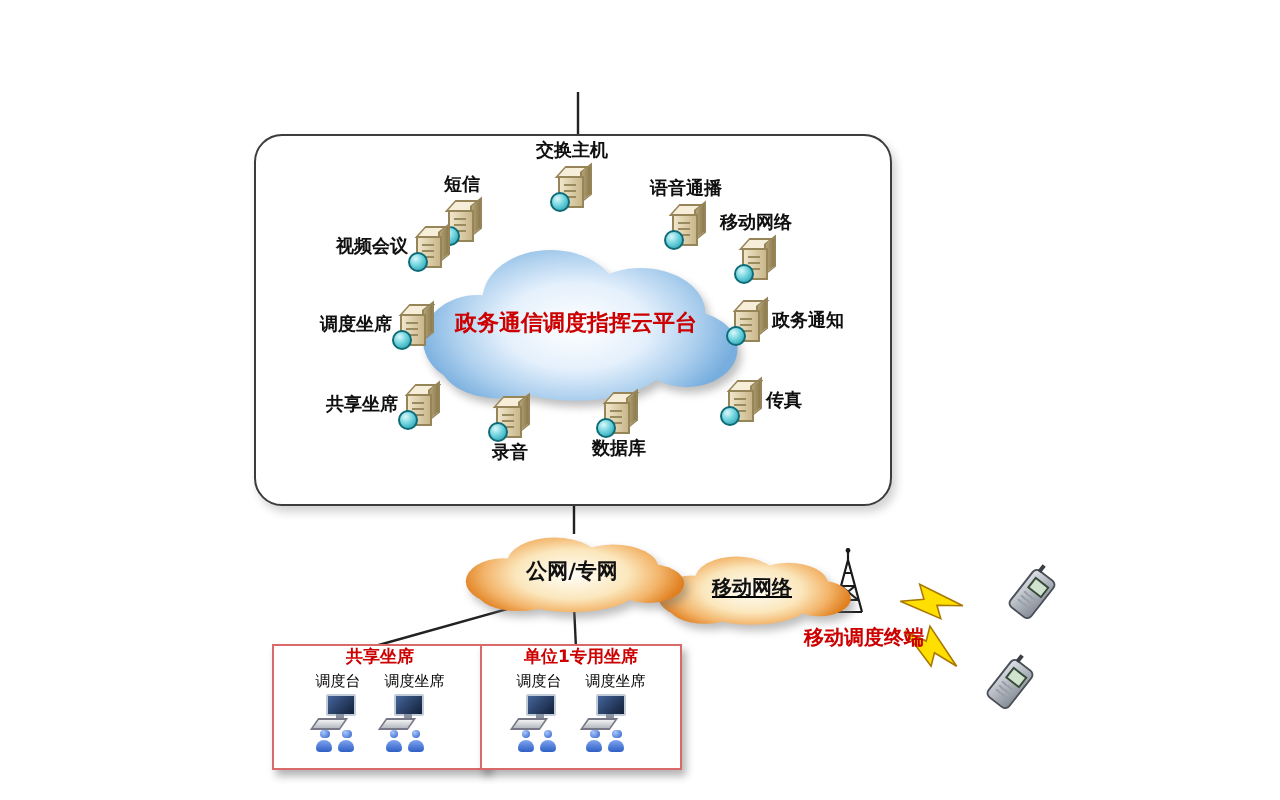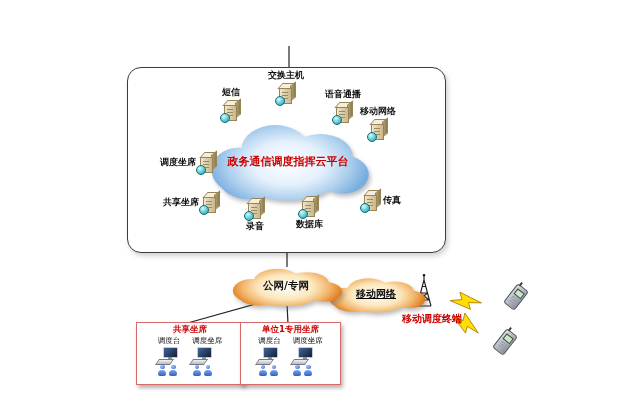--- a/index.html
+++ b/index.html
@@ -157,33 +157,55 @@
     <span class="nlabel">语音通播</span>
     <span class="srv">
         <i class="t"></i>
         <i class="s"></i>
         <i class="f">
           <em></em>
         </i>
         <i class="g"></i>
       </span>
   </div>
+  <div class="node" style="left:168px;top:113px">
+    <span class="nlabel">视频会议</span>
+    <span class="srv">
+        <i class="t"></i>
+        <i class="s"></i>
+        <i class="f">
+          <em></em>
+        </i>
+        <i class="g"></i>
+      </span>
+  </div>
   <div class="node col" style="left:360px;top:105px">
     <span class="nlabel">移动网络</span>
     <span class="srv">
         <i class="t"></i>
         <i class="s"></i>
         <i class="f">
           <em></em>
         </i>
         <i class="g"></i>
       </span>
   </div>
   <div class="node" style="left:160px;top:152px">
     <span class="nlabel">调度坐席</span>
+    <span class="srv">
+        <i class="t"></i>
+        <i class="s"></i>
+        <i class="f">
+          <em></em>
+        </i>
+        <i class="g"></i>
+      </span>
+  </div>
+  <div class="node row-rev" style="left:366px;top:150px">
+    <span class="nlabel">政务通知</span>
     <span class="srv">
         <i class="t"></i>
         <i class="s"></i>
         <i class="f">
           <em></em>
         </i>
         <i class="g"></i>
       </span>
   </div>
   <div class="node" style="left:163px;top:192px">

